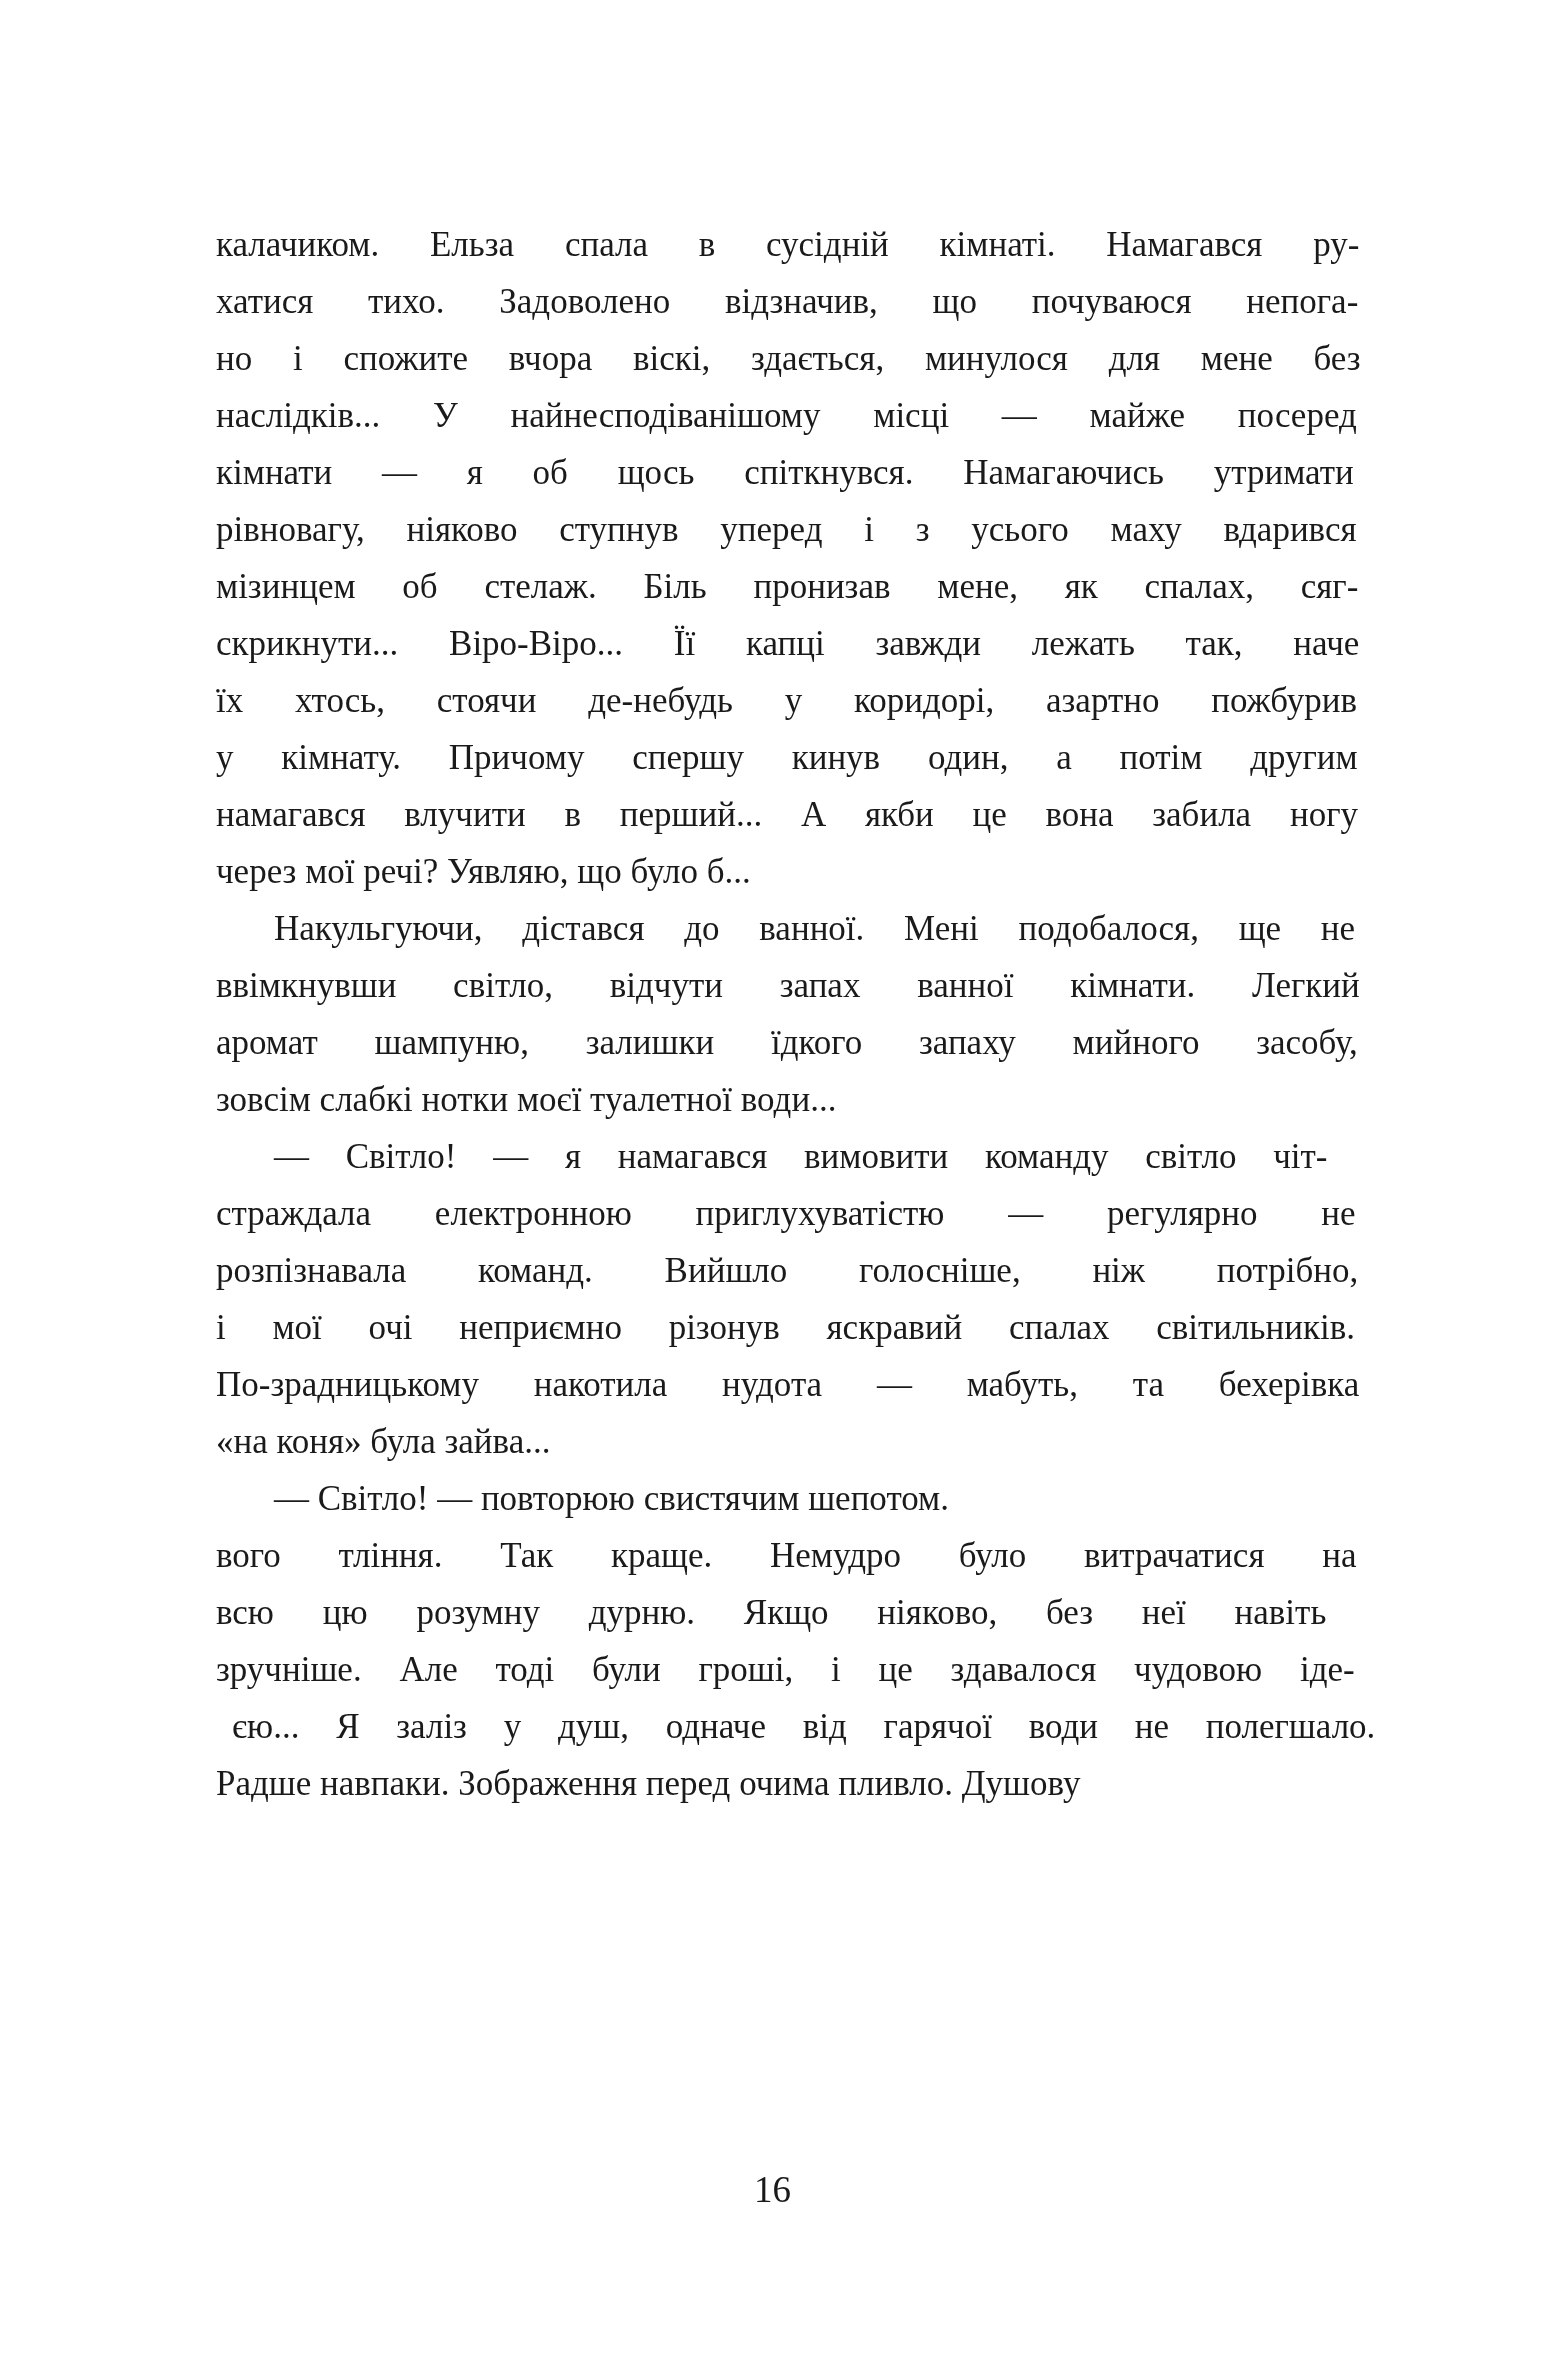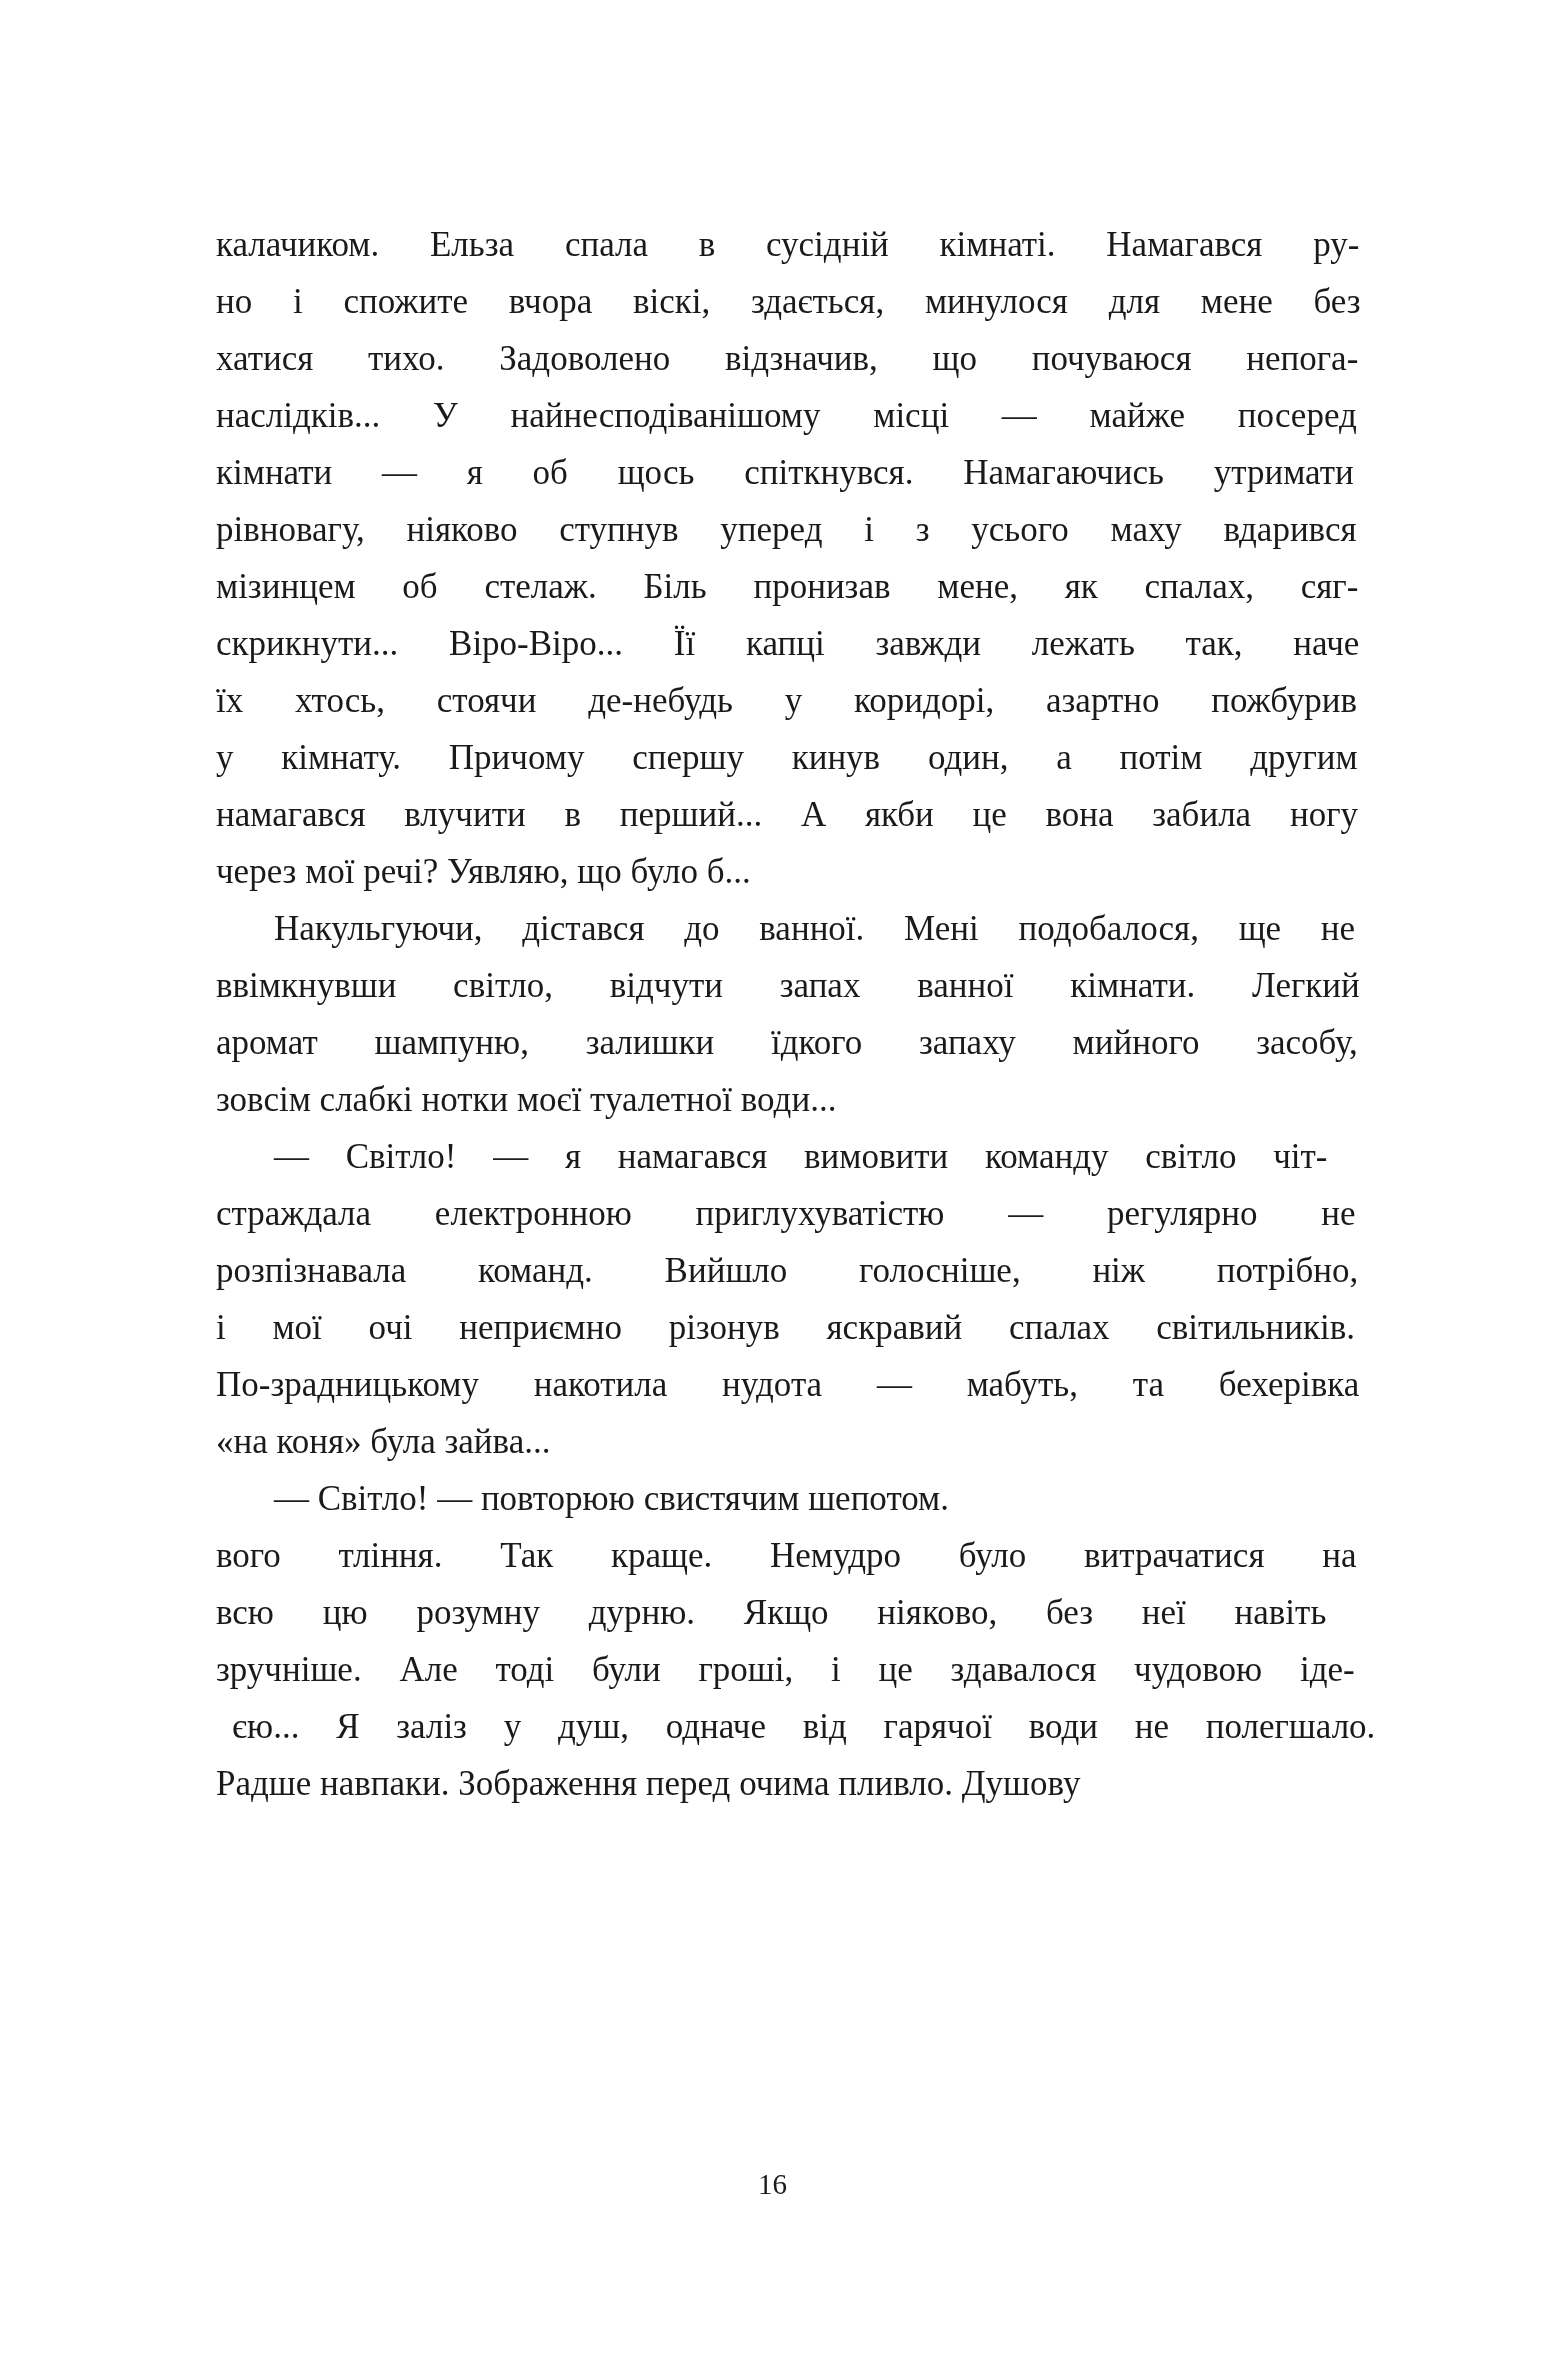--- a/index.html
+++ b/index.html
@@ -27,39 +27,39 @@
     text-justify: inter-word;
     -webkit-font-smoothing: antialiased;
   }
   .page-number {
     position: absolute;
     left: 0;
     top: 2168px;
     width: 1545px;
     text-align: center;
     font-family: "Liberation Serif", "DejaVu Serif", serif;
-    font-size: 29px;
+    font-size: 37px;
     color: #1a1a1a;
   }
   
   .jline {
     display: block;
     height: 57px;
     white-space: nowrap;
   }
 </style>
 </head>
 <body>
 
 <div class="page">
 
   <div class="text-block" id="body-text">
       <div class="jline"><span style="word-spacing: 42px;">калачиком. Ельза спала в сусідній кімнаті. Намагався ру-</span></div>
+      <div class="jline"><span style="word-spacing: 46px;">хатися тихо. Задоволено відзначив, що почуваюся непога-</span></div>
       <div class="jline"><span style="word-spacing: 32px;">но і спожите вчора віскі, здається, минулося для мене без</span></div>
-      <div class="jline"><span style="word-spacing: 46px;">хатися тихо. Задоволено відзначив, що почуваюся непога-</span></div>
       <div class="jline"><span style="word-spacing: 44px;">наслідків... У найнесподіванішому місці — майже посеред</span></div>
       <div class="jline"><span style="word-spacing: 41px;">кімнати — я об щось спіткнувся. Намагаючись утримати</span></div>
       <div class="jline"><span style="word-spacing: 33px;">рівновагу, ніяково ступнув уперед і з усього маху вдарився</span></div>
       <div class="jline"><span style="word-spacing: 38px;">мізинцем об стелаж. Біль пронизав мене, як спалах, сяг-</span></div>
       <div class="jline"><span style="word-spacing: 42px;">скрикнути... Віро-Віро... Її капці завжди лежать так, наче</span></div>
       <div class="jline"><span style="word-spacing: 43px;">їх хтось, стоячи де-небудь у коридорі, азартно пожбурив</span></div>
       <div class="jline"><span style="word-spacing: 39px;">у кімнату. Причому спершу кинув один, а потім другим</span></div>
       <div class="jline"><span style="word-spacing: 30px;">намагався влучити в перший... А якби це вона забила ногу</span></div>
       <div class="jline"><span>через мої речі? Уявляю, що було б...</span></div>
       <div class="jline" style="padding-left: 58px;"><span style="word-spacing: 31px;">Накульгуючи, дістався до ванної. Мені подобалося, ще не</span></div>

